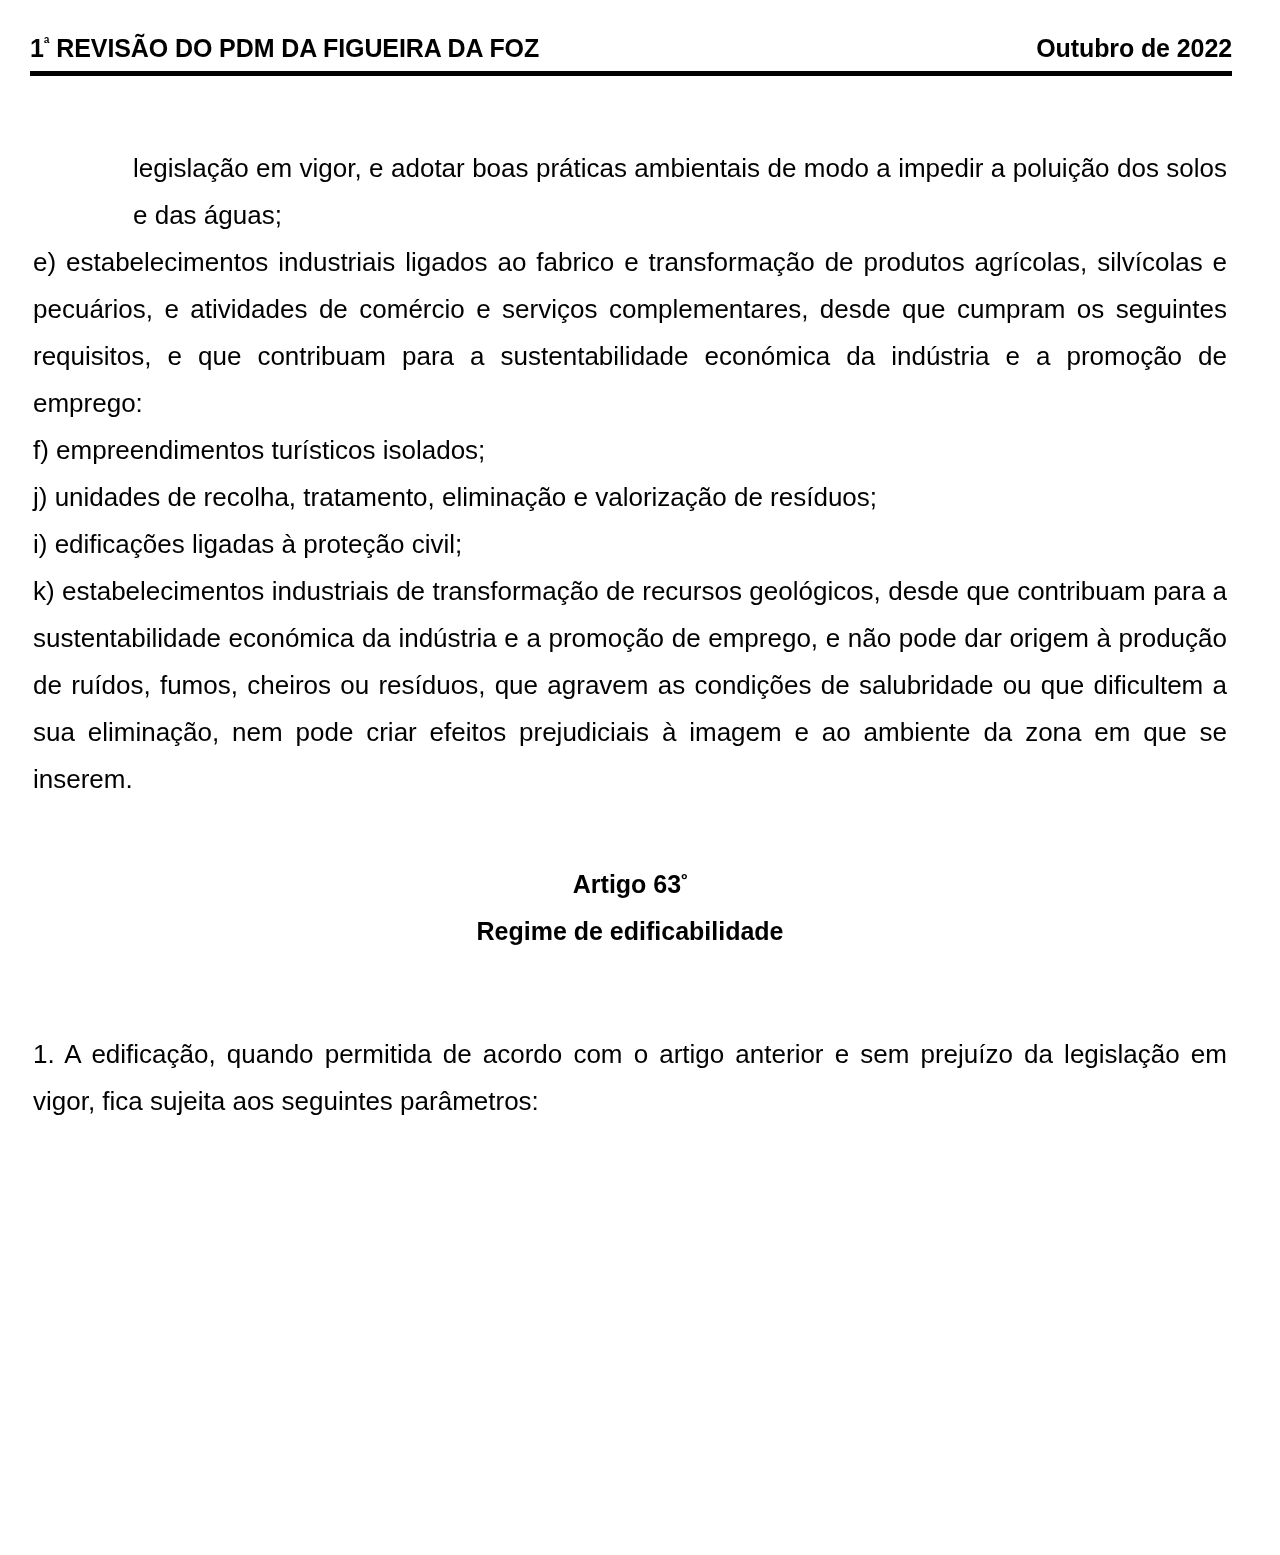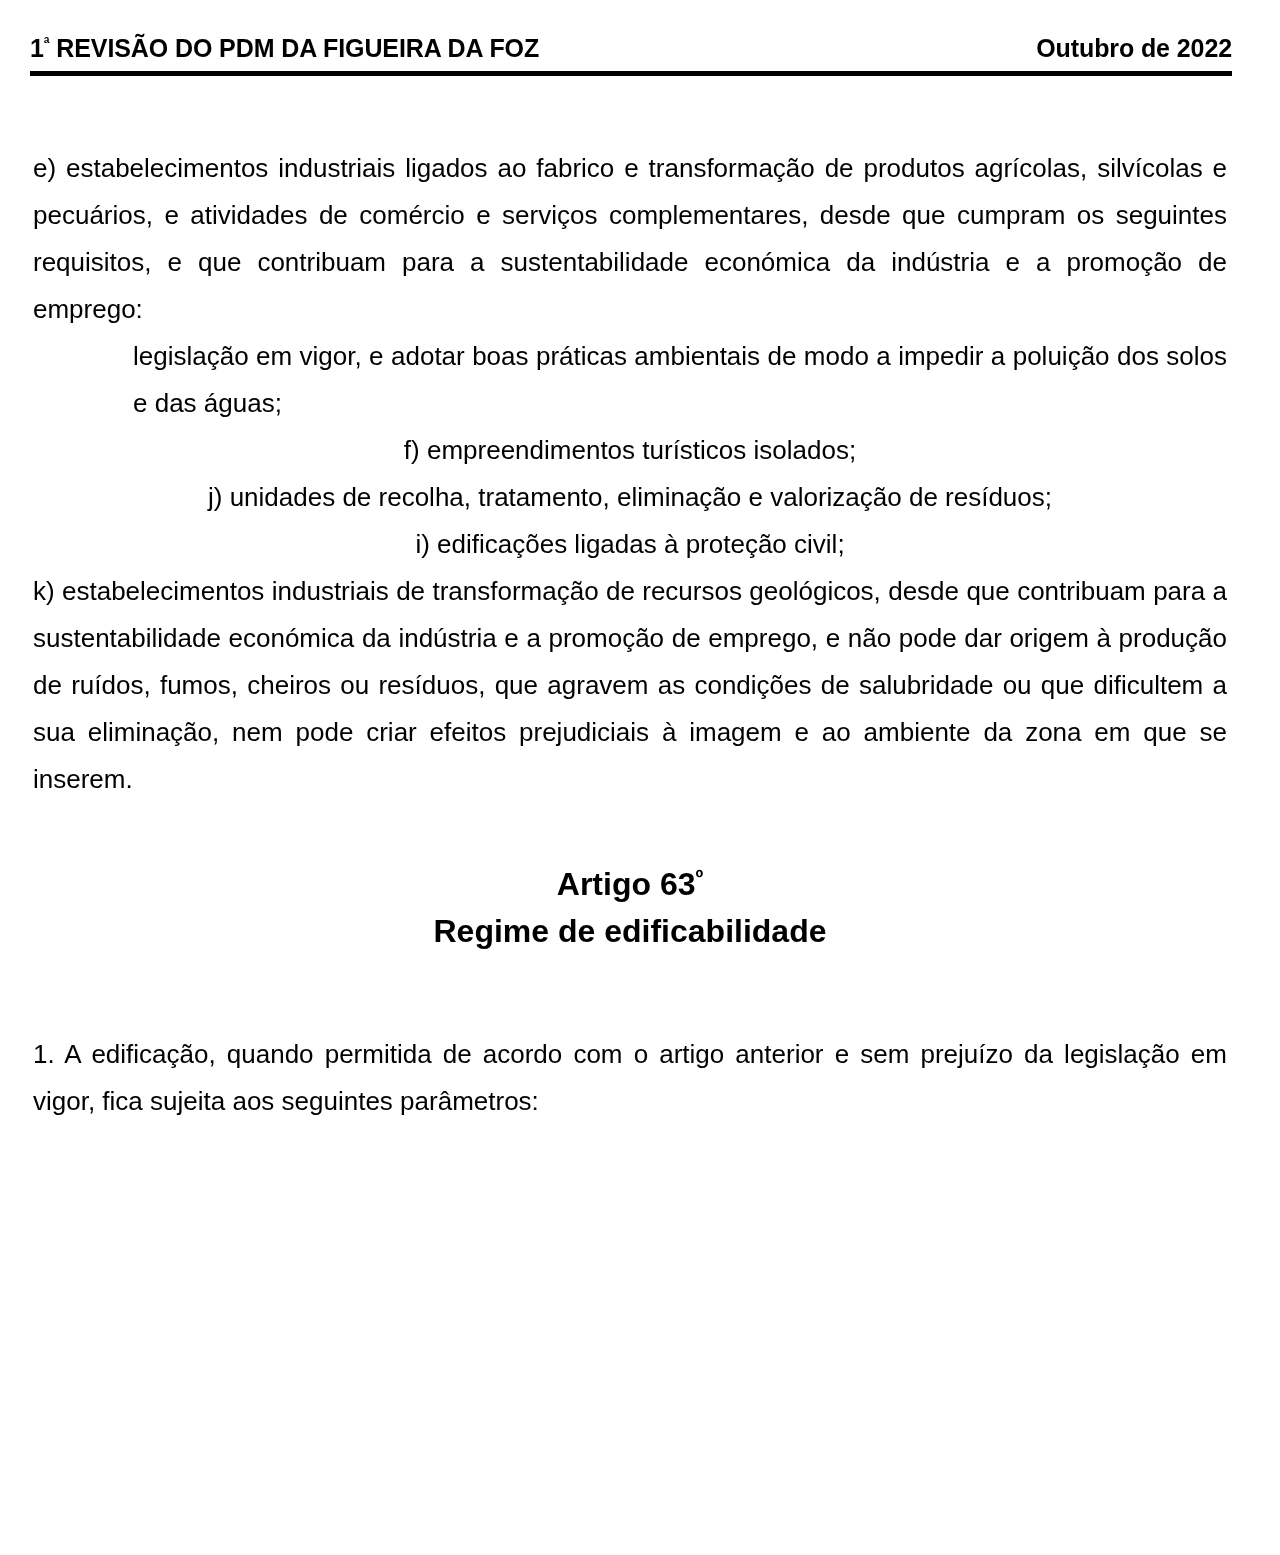--- a/index.html
+++ b/index.html
@@ -76,27 +76,27 @@
     hyphens: none;
   }
 
   
   .para.indent {
     margin-left: 100px;
     width: 1094px;
   }
 
   .para.flush {
-    text-align: center;
+    text-align: left;
   }
 
   
   .article-heading {
     text-align: center;
-    font-size: 32px;
+    font-size: 25px;
     font-weight: bold;
     line-height: 47px;
     margin: 0;
   }
 
   .article-heading .ord {
     font-size: 0.66em;
     vertical-align: 0.48em;
     line-height: 0;
   }
@@ -111,23 +111,23 @@
 <div class="page">
 
   <div class="page-header">
     <div class="header-title"><span>1</span><span class="ord">ª</span><span> REVISÃO DO PDM DA FIGUEIRA DA FOZ</span></div>
     <div class="header-date">Outubro de 2022</div>
   </div>
   <div class="header-rule"></div>
 
   <div class="content">
 
+    <p class="para indent">legislação em vigor, e adotar boas práticas ambientais de modo a impedir a poluição dos solos e das águas;</p>
+
     <p class="para">e) estabelecimentos industriais ligados ao fabrico e transformação de produtos agrícolas, silvícolas e pecuários, e atividades de comércio e serviços complementares, desde que cumpram os seguintes requisitos, e que contribuam para a sustentabilidade económica da indústria e a promoção de emprego:</p>
-
-    <p class="para indent">legislação em vigor, e adotar boas práticas ambientais de modo a impedir a poluição dos solos e das águas;</p>
 
 
 
     <p class="para flush">f) empreendimentos turísticos isolados;</p>
 
 
 
     <p class="para flush">j) unidades de recolha, tratamento, eliminação e valorização de resíduos;</p>
 
     <p class="para flush">i) edificações ligadas à proteção civil;</p>

